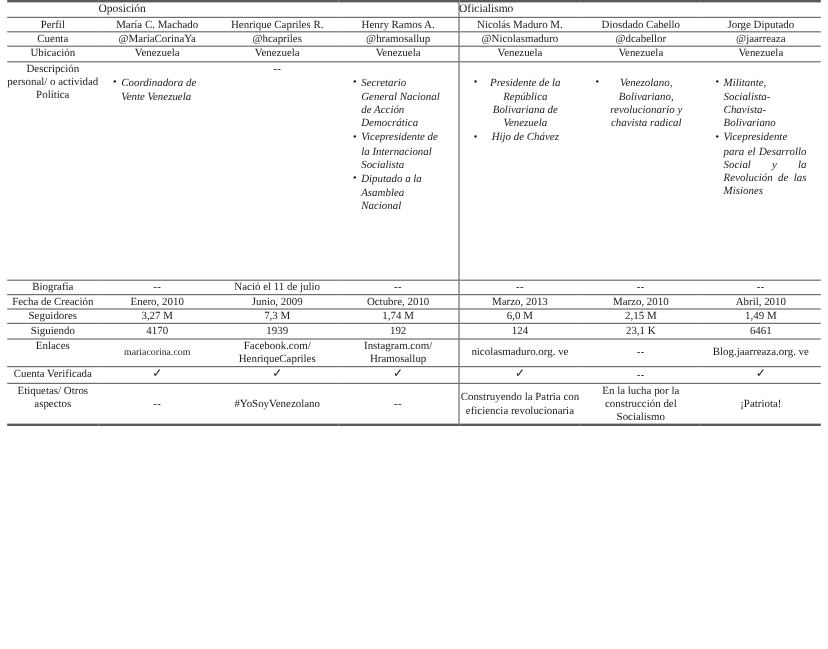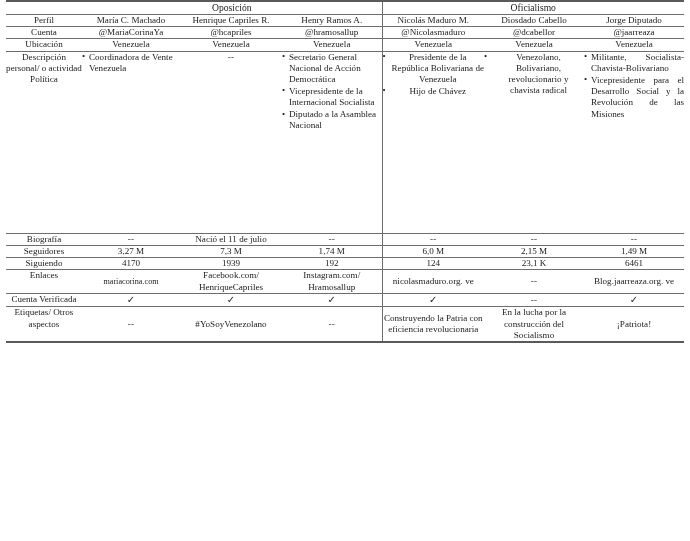--- a/index.html
+++ b/index.html
@@ -40,21 +40,21 @@
   
   .rule-thick-top  { border-top: 2.2px solid #5a5a5a; }
   .rule-thick-bot  { border-bottom: 2.2px solid #5a5a5a; }
   .rule-thin-bot   { border-bottom: 0.9px solid #6e6e6e; }
 
   
   .vdiv-left  { border-right: 0.9px solid #6e6e6e; }
 
   
   .grp-head {
-    text-align: center;
+    text-align: left;
     font-weight: bold;
     font-size: 9.6px;
     padding: 5px 2px 6px 2px;
   }
 
   
   .rlabel {
     text-align: center;
     padding: 5px 2px 5px 4px;
     font-size: 9.1px;
@@ -65,24 +65,25 @@
     text-align: center;
     padding: 5px 3px 5px 3px;
   }
 
   
   .dcell.top { vertical-align: top; }
   .dcell.mid { vertical-align: middle; }
 
   
   ul.blist {
-    margin: 0;
+    margin: 12px;
     padding: 0;
     list-style: none;
     text-align: left;
+    font-style: italic;
   }
   ul.blist li {
     position: relative;
     padding-left: 7px;
     margin: 0 0 0.5px 0;
   }
   ul.blist li::before {
     content: "\2022";
     position: absolute;
     left: 0;
@@ -194,20 +195,29 @@
     <tr>
       <td class="rlabel rule-thin-bot">Biografía</td>
       <td class="dcell rule-thin-bot dash">--</td>
       <td class="dcell rule-thin-bot">Nació el 11 de julio</td>
       <td class="dcell rule-thin-bot dash vdiv-left">--</td>
       <td class="dcell rule-thin-bot dash">--</td>
       <td class="dcell rule-thin-bot dash">--</td>
       <td class="dcell rule-thin-bot dash">--</td>
     </tr>
 
+    <tr>
+      <td class="rlabel rule-thin-bot">Fecha de Creación</td>
+      <td class="dcell mid rule-thin-bot">Enero, 2010</td>
+      <td class="dcell mid rule-thin-bot">Junio, 2009</td>
+      <td class="dcell mid rule-thin-bot vdiv-left">Octubre, 2010</td>
+      <td class="dcell mid rule-thin-bot">Marzo, 2013</td>
+      <td class="dcell mid rule-thin-bot">Marzo, 2010</td>
+      <td class="dcell mid rule-thin-bot">Abril, 2010</td>
+    </tr>
 
     <tr>
       <td class="rlabel rule-thin-bot">Seguidores</td>
       <td class="dcell mid rule-thin-bot">3,27 M</td>
       <td class="dcell mid rule-thin-bot">7,3 M</td>
       <td class="dcell mid rule-thin-bot vdiv-left">1,74 M</td>
       <td class="dcell mid rule-thin-bot">6,0 M</td>
       <td class="dcell mid rule-thin-bot">2,15 M</td>
       <td class="dcell mid rule-thin-bot">1,49 M</td>
     </tr>

